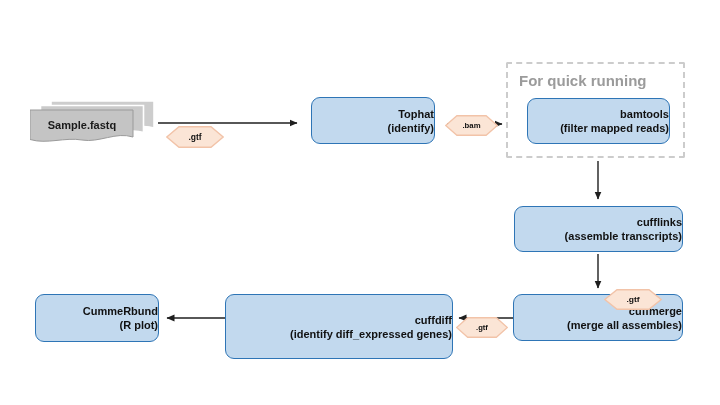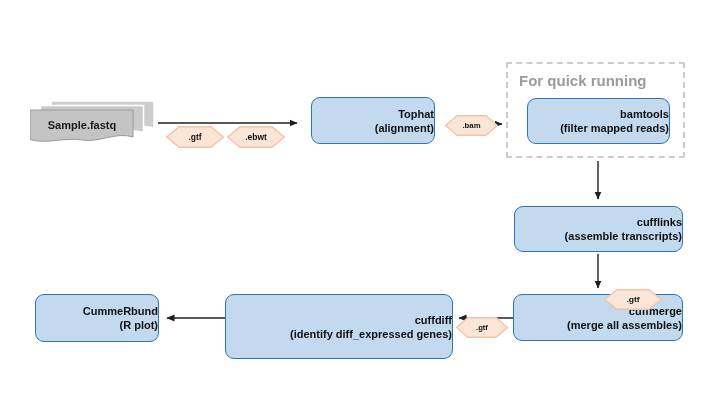--- a/index.html
+++ b/index.html
@@ -72,21 +72,21 @@
     <g>
       <path transform="translate(21,5)" d="M0,0 L103,0 L103,27 C86,21.5 69,33 52,30 C35,27 17,34.5 0,29.5 Z" fill="#CDCDCD" stroke="#FFFFFF" stroke-width="1.6"></path>
       <path transform="translate(10.5,9.5)" d="M0,0 L103,0 L103,27 C86,21.5 69,33 52,30 C35,27 17,34.5 0,29.5 Z" fill="#CACACA" stroke="#FFFFFF" stroke-width="1.6"></path>
       <path transform="translate(0,14)" d="M0,0 L103,0 L103,27 C86,21.5 69,33 52,30 C35,27 17,34.5 0,29.5 Z" fill="#C4C4C4" stroke="#9A9A9A" stroke-width="1"></path>
     </g>
     <text x="52" y="33" text-anchor="middle">Sample.fastq</text>
   </svg>
 
   <div class="node" style="left:311px;top:97px;width:124px;height:47px;">
     <div class="title">Tophat</div>
-    <div class="subtitle">(alignment)</div>
+    <div class="subtitle">(identify)</div>
   </div>
 
   <div class="node" style="left:527px;top:98px;width:143px;height:46px;padding-left:16px;">
     <div class="title">bamtools</div>
     <div class="subtitle">(filter mapped reads)</div>
   </div>
 
   <div class="node" style="left:514px;top:206px;width:169px;height:46px;">
     <div class="title">cufflinks</div>
     <div class="subtitle">(assemble transcripts)</div>
@@ -107,26 +107,20 @@
     <div class="subtitle">(R plot)</div>
   </div>
 
   <div class="badge" style="left:166px;top:98px;">
     <svg width="58" height="22" viewBox="0 0 58 22" preserveAspectRatio="none">
       <polygon points="13,0.8 45,0.8 57.2,11 45,21.2 13,21.2 0.8,11" fill="#FBE5D6" stroke="#F2C3A8" stroke-width="1.4"></polygon>
       <text x="29" y="14" text-anchor="middle">.gtf</text>
     </svg>
   </div>
 
-  <div class="badge" style="left:227px;top:98px;">
-    <svg width="58" height="22" viewBox="0 0 58 22" preserveAspectRatio="none">
-      <polygon points="13,0.8 45,0.8 57.2,11 45,21.2 13,21.2 0.8,11" fill="#FBE5D6" stroke="#F2C3A8" stroke-width="1.4"></polygon>
-      <text x="29" y="14" text-anchor="middle">.ebwt</text>
-    </svg>
-  </div>
 
   <div class="badge" style="left:445px;top:87px;">
     <svg width="53" height="21" viewBox="0 0 58 22" preserveAspectRatio="none">
       <polygon points="13,0.8 45,0.8 57.2,11 45,21.2 13,21.2 0.8,11" fill="#FBE5D6" stroke="#F2C3A8" stroke-width="1.4"></polygon>
       <text x="29" y="14" text-anchor="middle">.bam</text>
     </svg>
   </div>
 
   <div class="badge" style="left:604px;top:261px;">
     <svg width="58" height="21" viewBox="0 0 58 22" preserveAspectRatio="none">

